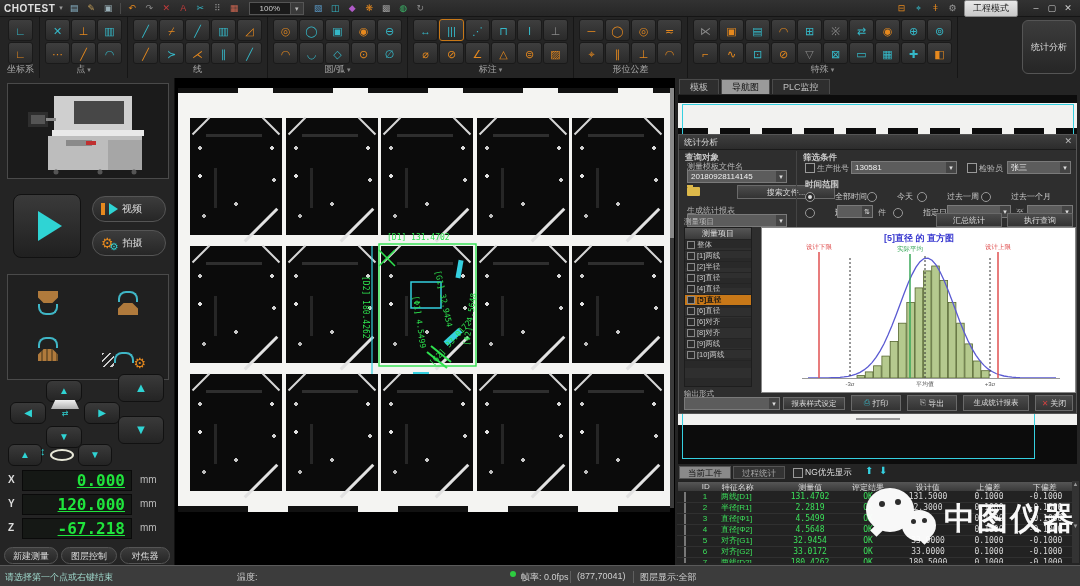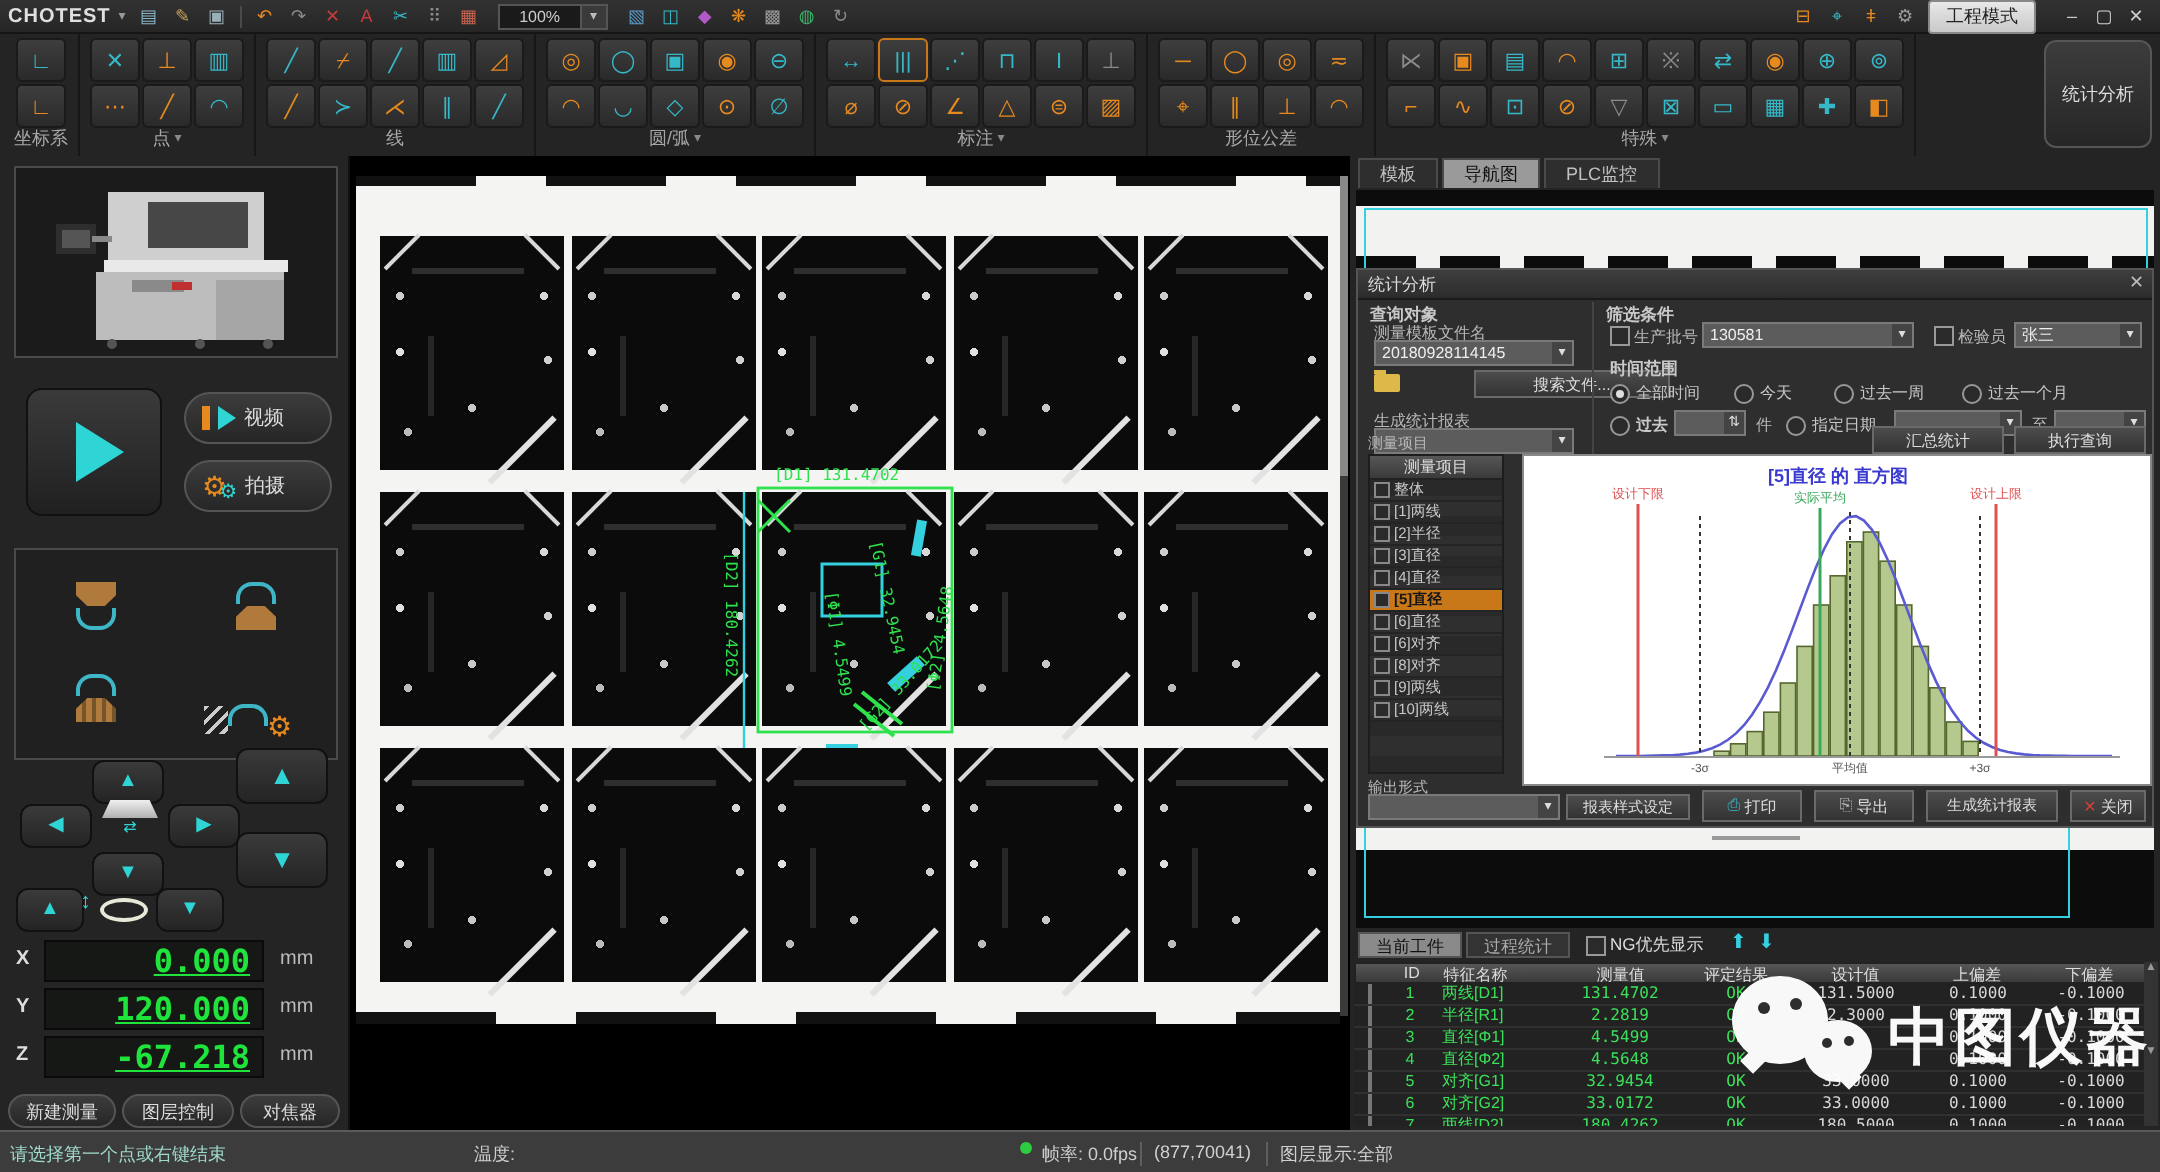--- a/index.html
+++ b/index.html
@@ -109,21 +109,21 @@
   #dlg-title .t{position:absolute;left:5px;top:2px;font-size:8.5px;color:#ddd;}
   #dlg-close{position:absolute;right:4px;top:1px;color:#bbb;font-size:9px;}
   .seclabel{position:absolute;font-size:8.5px;font-weight:bold;color:#c8c8c8;}
   .flabel{position:absolute;font-size:8px;color:#b8b8b8;}
   .combo{position:absolute;background:#5c5c5c;border:1px solid #7a7a7a;color:#efefef;display:flex;align-items:center;padding:0 3px;box-sizing:border-box;font-size:8px;}
   .combo .cval{flex:1;overflow:hidden;white-space:nowrap;}
   .combo .ccaret{width:10px;text-align:center;color:#ddd;font-size:7px;background:#444;margin-right:-3px;height:100%;line-height:12px;}
   .cb{position:absolute;width:8px;height:8px;border:1px solid #999;background:#2a2a2a;display:inline-block;}
   .rd{width:8px;height:8px;border:1px solid #999;border-radius:50%;background:#2a2a2a;display:inline-block;position:relative;}
   .rd.on::after{content:"";position:absolute;left:2px;top:2px;width:4px;height:4px;border-radius:50%;background:#ddd;}
-  .radio-item{position:absolute;display:flex;align-items:center;gap:3px;top:0;}
+  .radio-item{position:absolute;display:flex;align-items:center;gap:20px;top:0;}
   .rlab{font-size:8px;color:#c8c8c8;white-space:nowrap;}
   .dbtn{position:absolute;background:linear-gradient(#4c4c4c,#333);border:1px solid #6a6a6a;color:#ddd;font-size:8px;text-align:center;display:flex;align-items:center;justify-content:center;gap:2px;box-sizing:border-box;}
   .folder{position:absolute;width:13px;height:9px;background:#ddb94a;border-radius:1px;}
   .folder::before{content:"";position:absolute;top:-2px;left:0;width:6px;height:2px;background:#ddb94a;}
   #mi-list{position:absolute;left:5px;top:92px;width:66px;height:158px;background:repeating-linear-gradient(180deg,#2f2f2f 0 10px,#292929 10px 20px);border:1px solid #1d1d1d;overflow:hidden;}
   .mi-head{height:11px;line-height:11px;text-align:center;background:linear-gradient(#565656,#3a3a3a);color:#ddd;font-size:8px;border-bottom:1px solid #222;}
   .mi-row{height:10px;line-height:10px;display:flex;align-items:center;gap:2px;padding-left:2px;border-bottom:1px solid #242424;color:#c8c8c8;font-size:7.5px;}
   .mi-row .mcb{width:6px;height:6px;border:1px solid #888;background:#2a2a2a;flex:none;}
   .mi-row.mi-sel{background:#c87818;color:#151515;font-weight:bold;}
   #chart-tabs{position:absolute;left:84px;top:79px;display:flex;gap:12px;margin-top:29px;}

